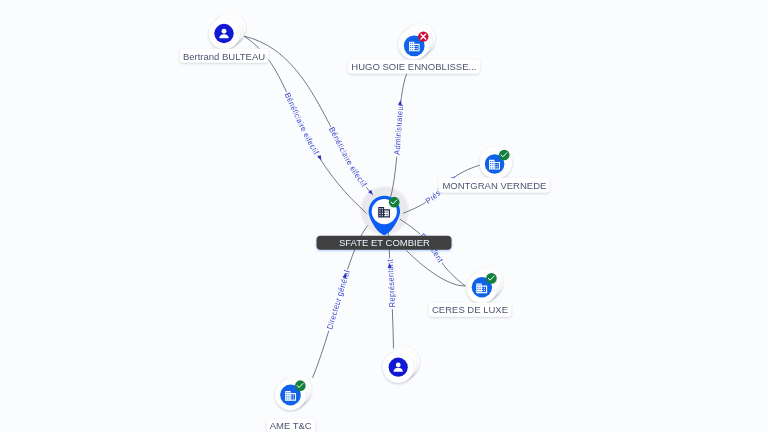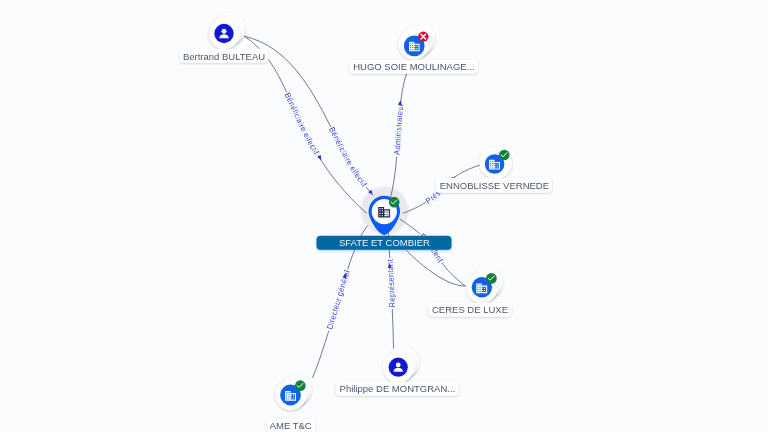--- a/index.html
+++ b/index.html
@@ -7,21 +7,21 @@
   body{width:768px;height:432px;overflow:hidden;background:#fbfcfe;
        font-family:"Liberation Sans",sans-serif;-webkit-font-smoothing:antialiased;}
   #stage{position:relative;width:768px;height:432px;background:#fbfcfe;overflow:hidden;}
   svg.layer{position:absolute;left:0;top:0;width:768px;height:432px;}
   .lbl{position:absolute;background:#fff;border-radius:4px;
        color:#4d5570;font-size:9.5px;line-height:1;white-space:nowrap;
        display:flex;align-items:center;justify-content:center;padding:0 3.4px;
        height:14.3px;transform:translate(-50%,-50%) translateZ(0);
        -webkit-font-smoothing:antialiased;
        box-shadow:0 1px 2.5px rgba(62,68,96,.20);}
-  .lbl.sel{background:#0369a1;color:#e9f3ff;padding:0 22px;
+  .lbl.sel{background:#404040;color:#e9f3ff;padding:0 22px;
            box-shadow:0 1px 2.5px rgba(21,101,245,.35);}
 </style>
 </head>
 <body>
 
 <div id="stage">
 
   <svg class="layer" viewBox="0 0 768 432">
     <defs>
       <radialGradient id="haloGrad" cx="0.5" cy="0.5" r="0.5">
@@ -170,19 +170,18 @@
       <g transform="translate(290.6,395.8) scale(0.545)" fill="#fff">
           <use href="#icon-building"></use>
         </g>
       <g transform="translate(300.3,385.7)">
           <use href="#badge-ok"></use>
         </g>
     </g>
   </svg>
 
   <div class="lbl" style="left:224px;top:56.2px">Bertrand BULTEAU</div>
-  <div class="lbl" style="left:413.9px;top:67px">HUGO SOIE MOULINAGE...</div>
-  <div class="lbl" style="left:494.4px;top:185.3px">ENNOBLISSE VERNEDE</div>
+  <div class="lbl" style="left:413.9px;top:67px">HUGO SOIE ENNOBLISSE...</div>
+  <div class="lbl" style="left:494.4px;top:185.3px">MONTGRAN VERNEDE</div>
   <div class="lbl sel" style="left:384.4px;top:243.1px">SFATE ET COMBIER</div>
   <div class="lbl" style="left:470px;top:309.5px">CERES DE LUXE</div>
-  <div class="lbl" style="left:397.4px;top:389px">Philippe DE MONTGRAN...</div>
   <div class="lbl" style="left:290.7px;top:426px">AME T&amp;C</div>
 </div>
 
 </body></html>

